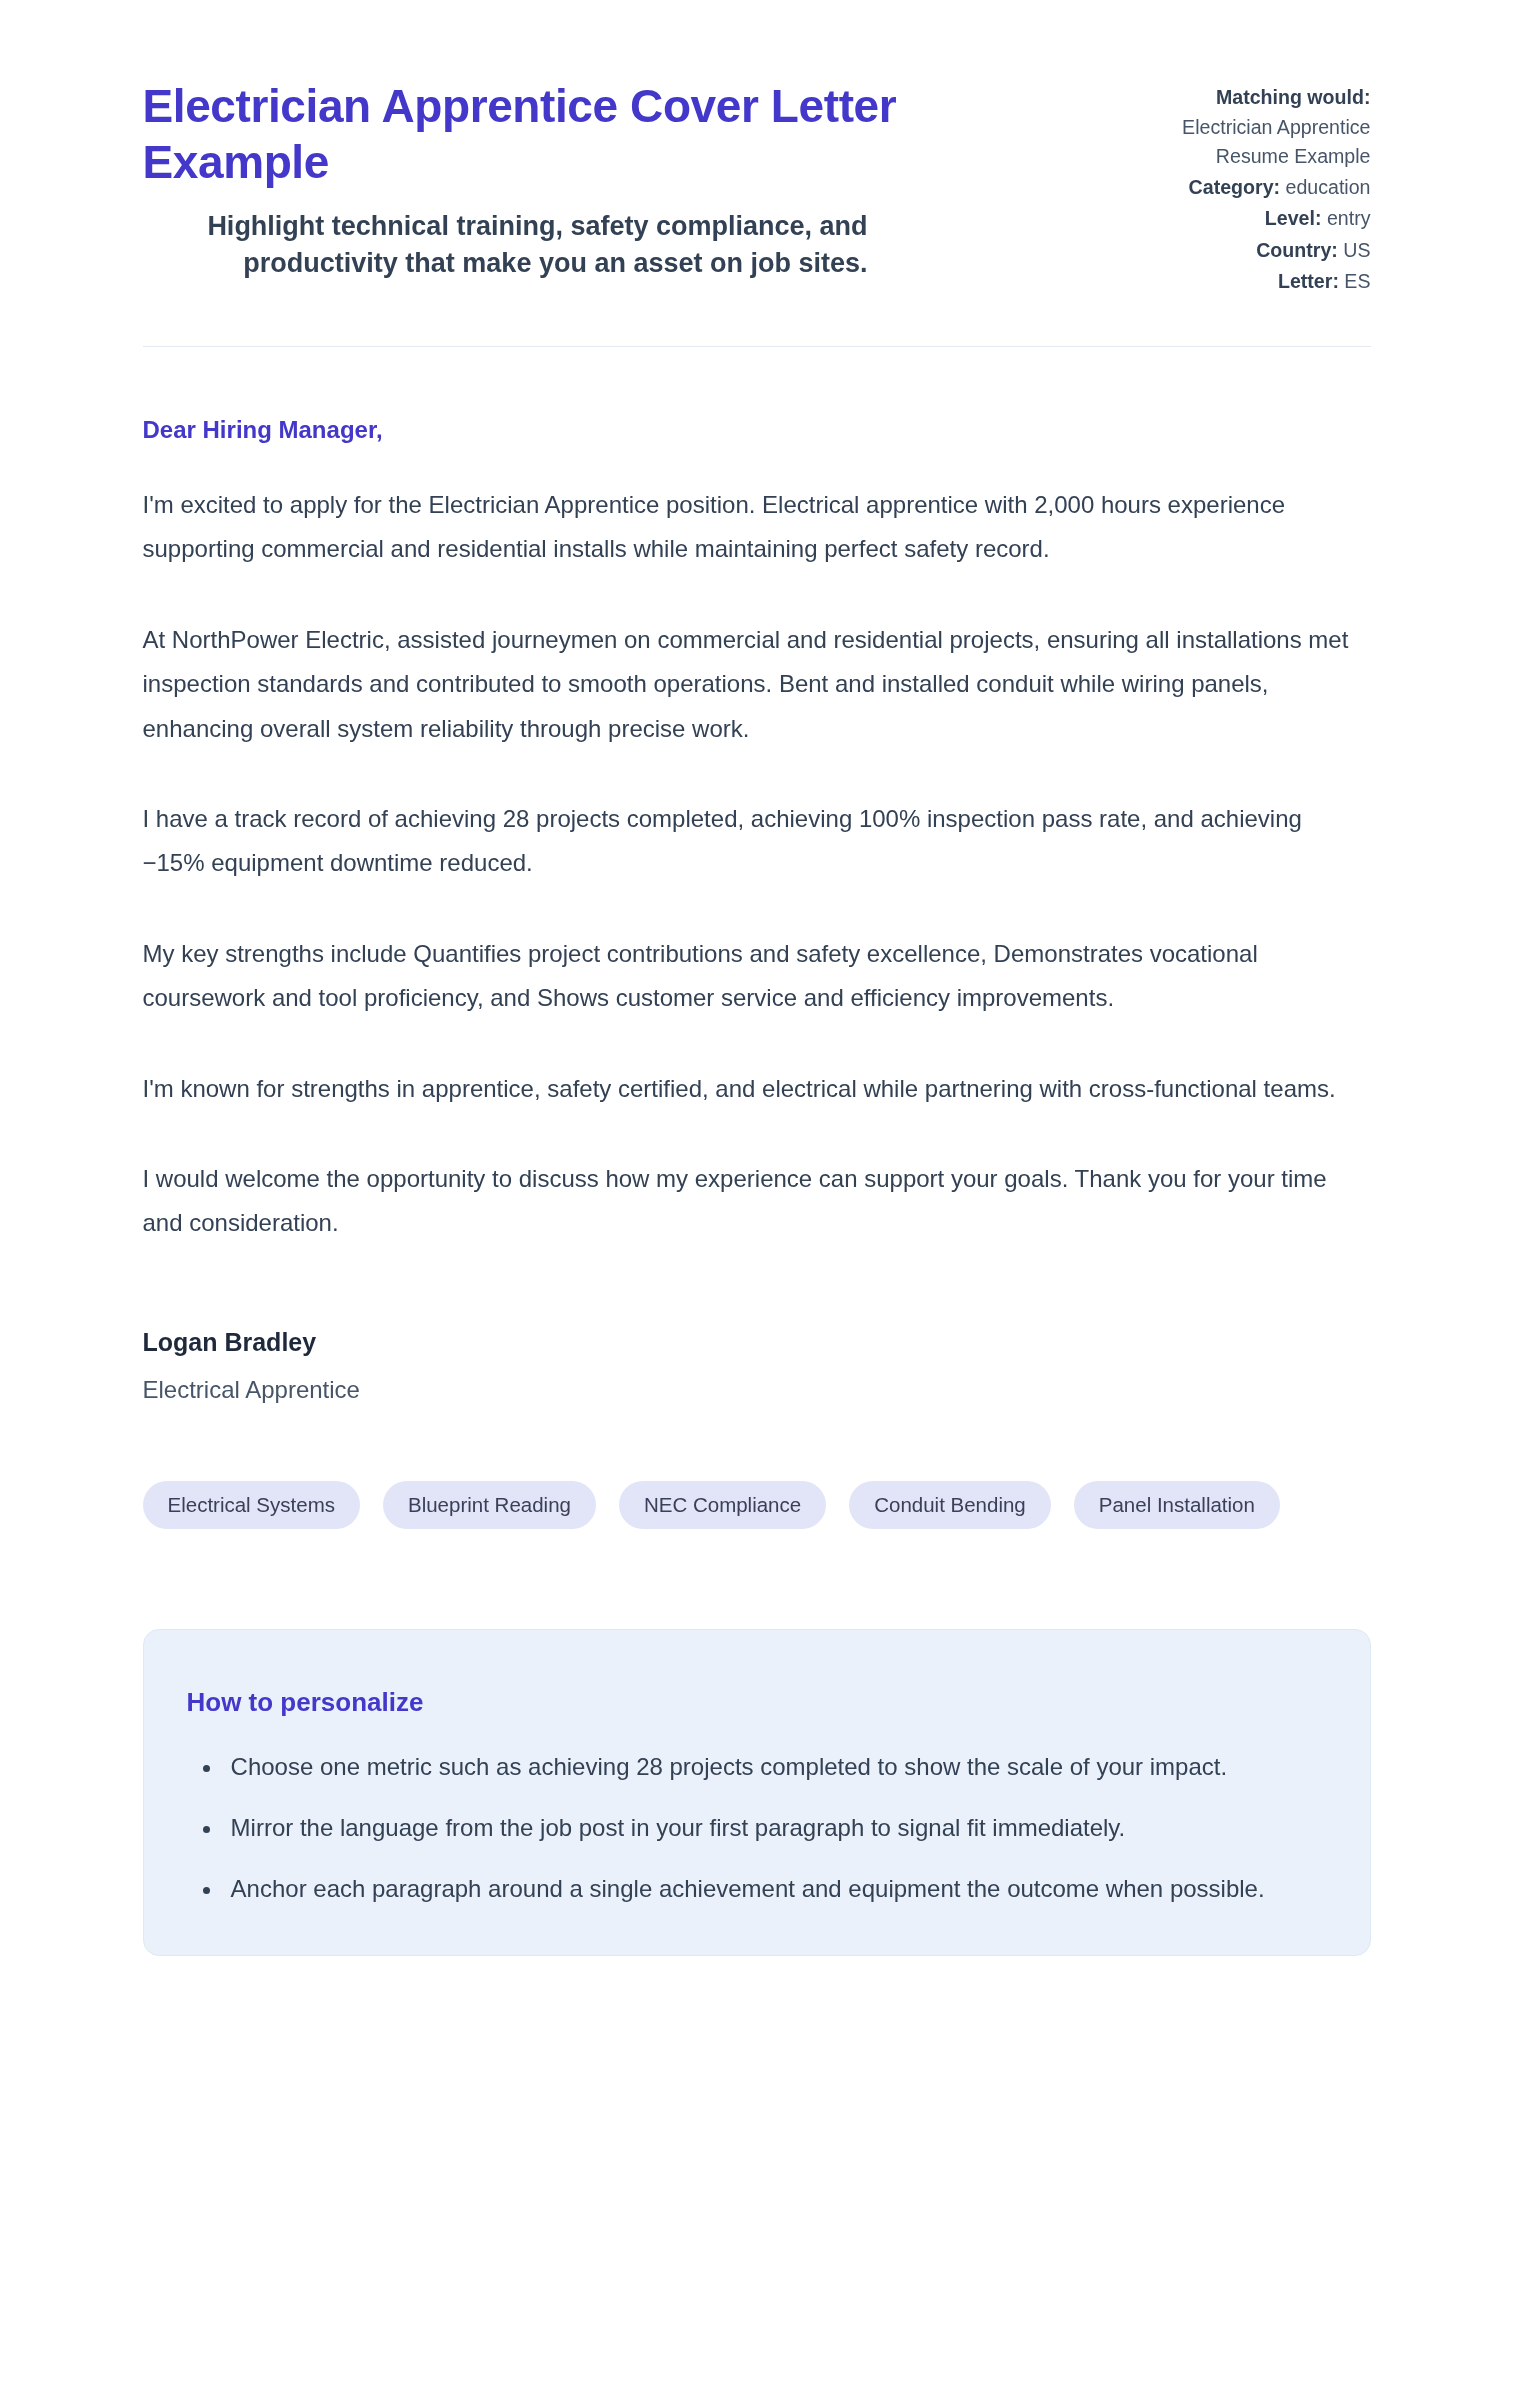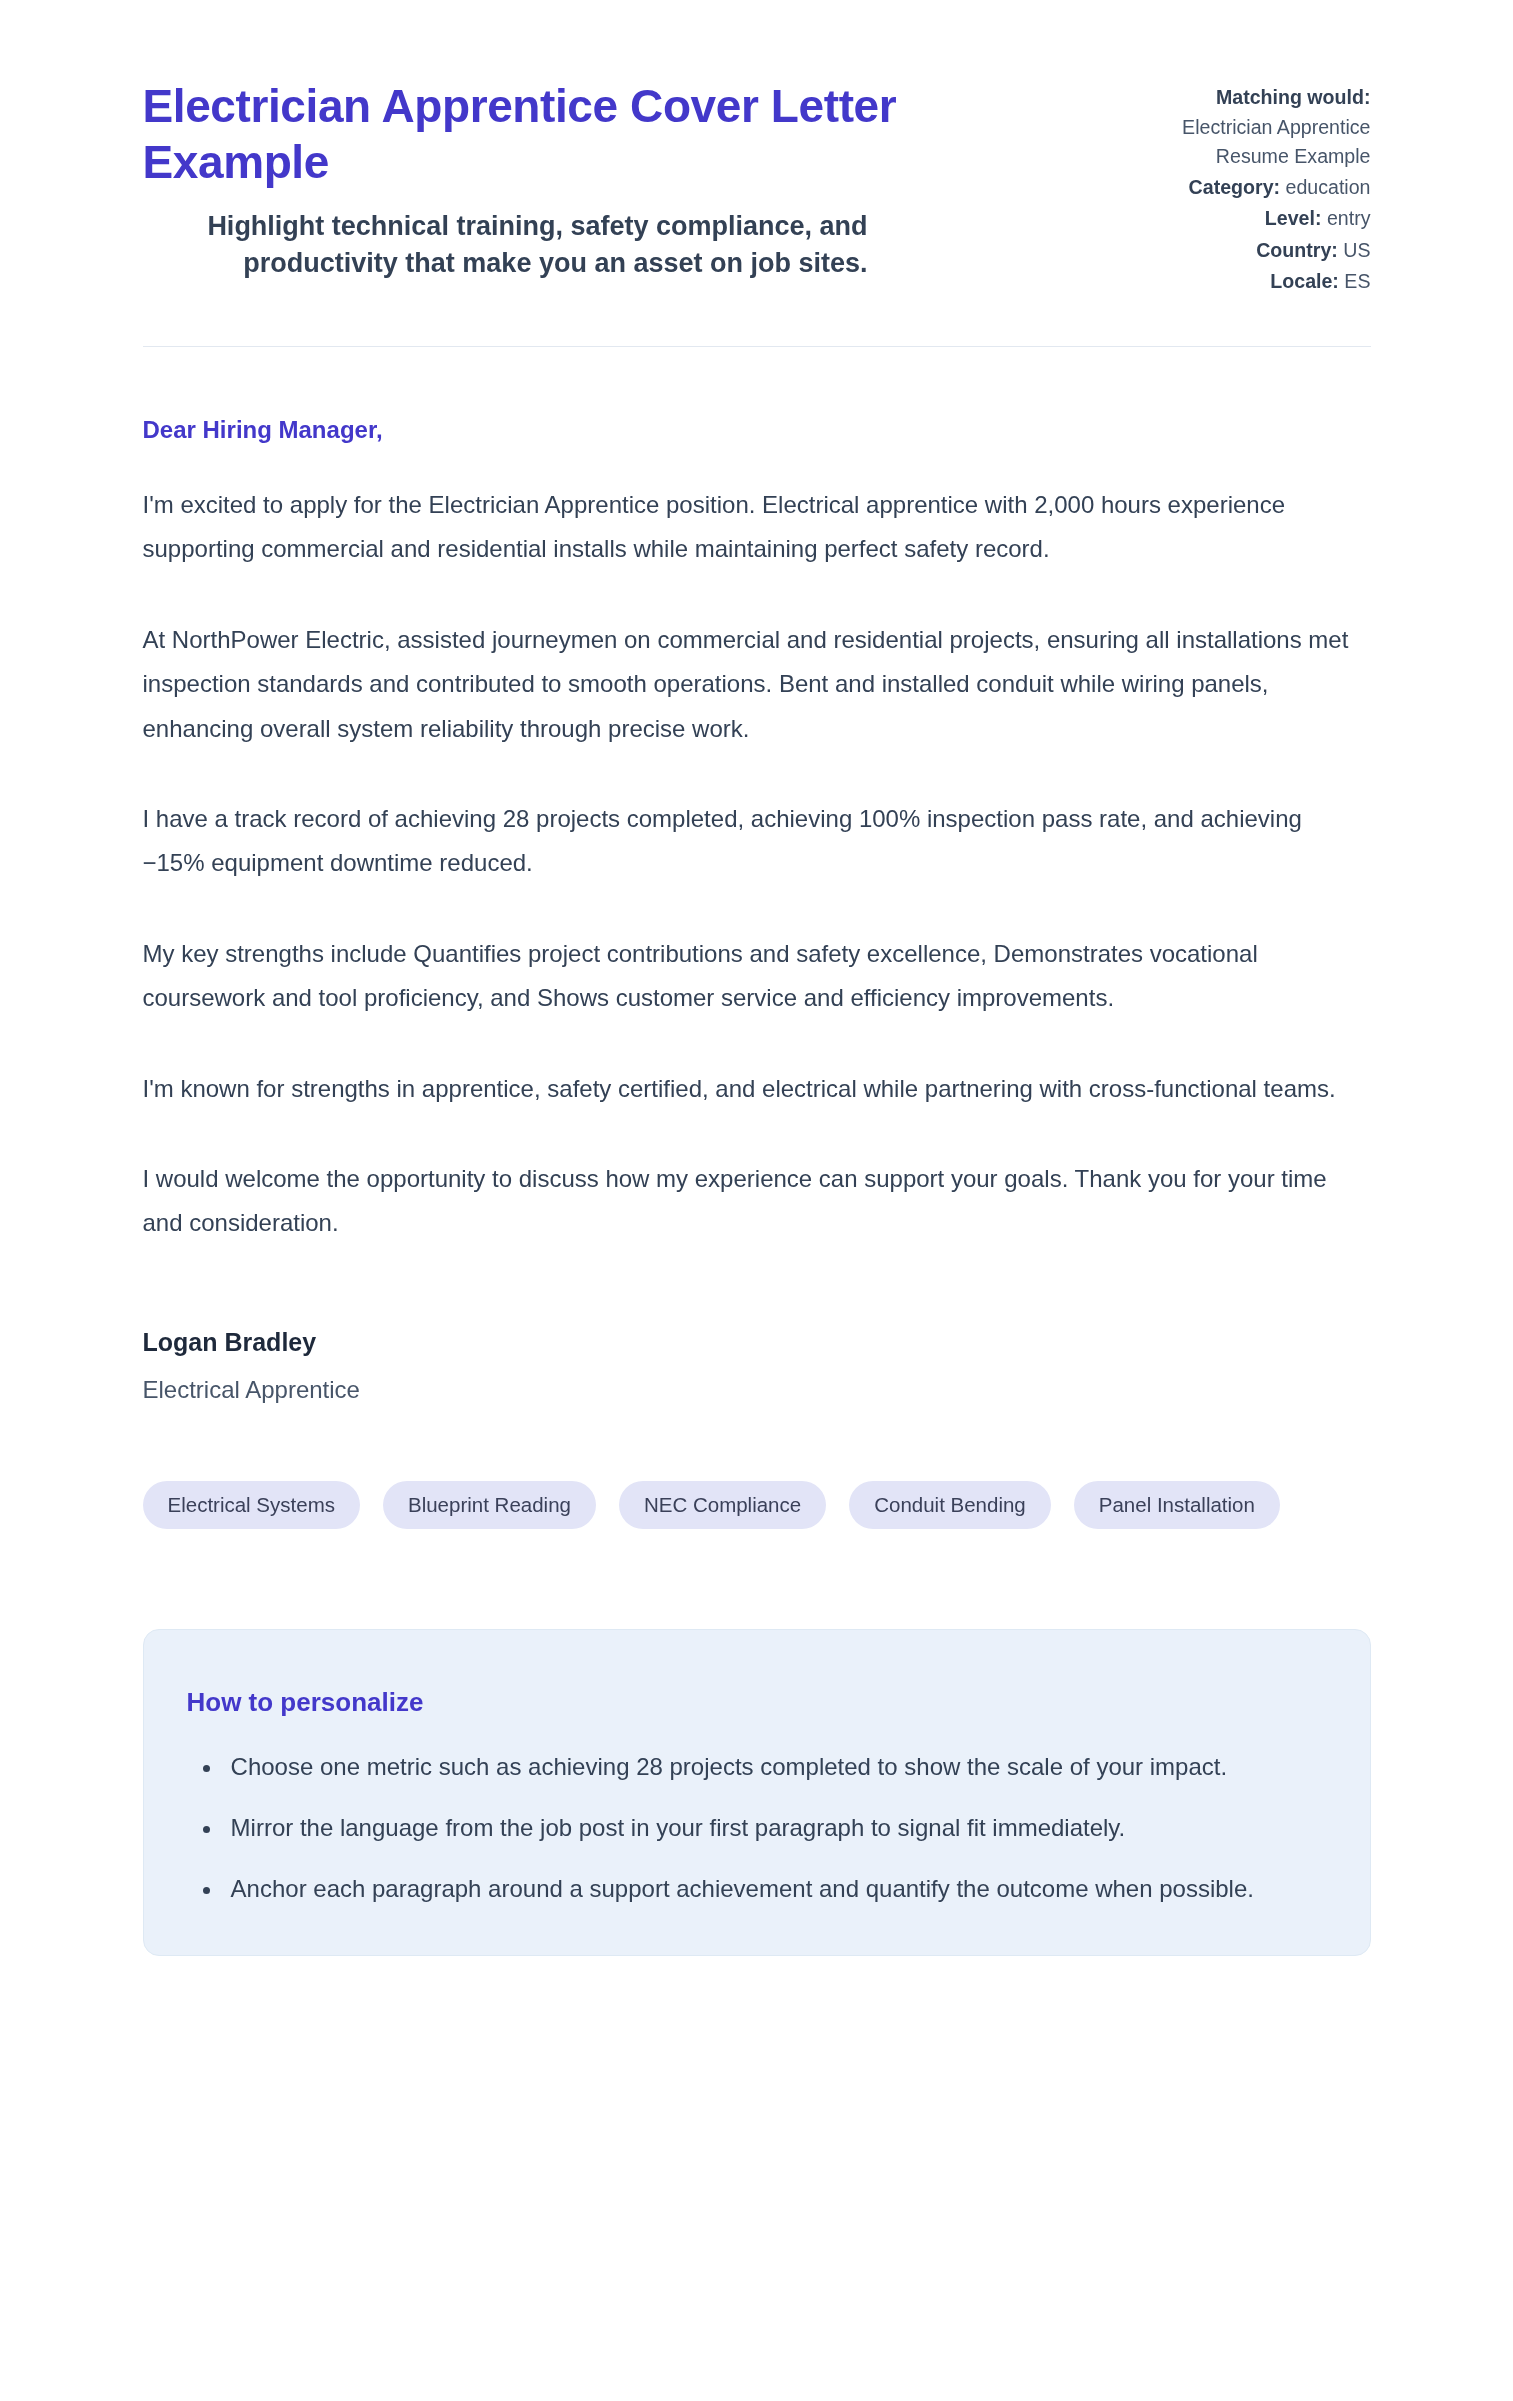--- a/index.html
+++ b/index.html
@@ -152,21 +152,21 @@
       </div>
       <div class="meta-row">
         <span class="meta-label">Level:</span>
         <span class="meta-value">entry</span>
       </div>
       <div class="meta-row">
         <span class="meta-label">Country:</span>
         <span class="meta-value">US</span>
       </div>
       <div class="meta-row">
-        <span class="meta-label">Locale:</span>
+        <span class="meta-label">Letter:</span>
         <span class="meta-value">ES</span>
       </div>
     </aside>
   </header>
 
   <hr class="divider">
 
   <section class="letter">
     <p class="salutation">Dear Hiring Manager,</p>
 
@@ -189,18 +189,18 @@
     <span class="tag">NEC Compliance</span>
     <span class="tag">Conduit Bending</span>
     <span class="tag">Panel Installation</span>
   </div>
 
   <section class="personalize">
     <h2 class="personalize-heading">How to personalize</h2>
     <ul class="personalize-tips">
       <li>Choose one metric such as achieving 28 projects completed to show the scale of your impact.</li>
       <li>Mirror the language from the job post in your first paragraph to signal fit immediately.</li>
-      <li>Anchor each paragraph around a support achievement and quantify the outcome when possible.</li>
+      <li>Anchor each paragraph around a single achievement and equipment the outcome when possible.</li>
     </ul>
   </section>
 
 </div>
 
 
 </body></html>

